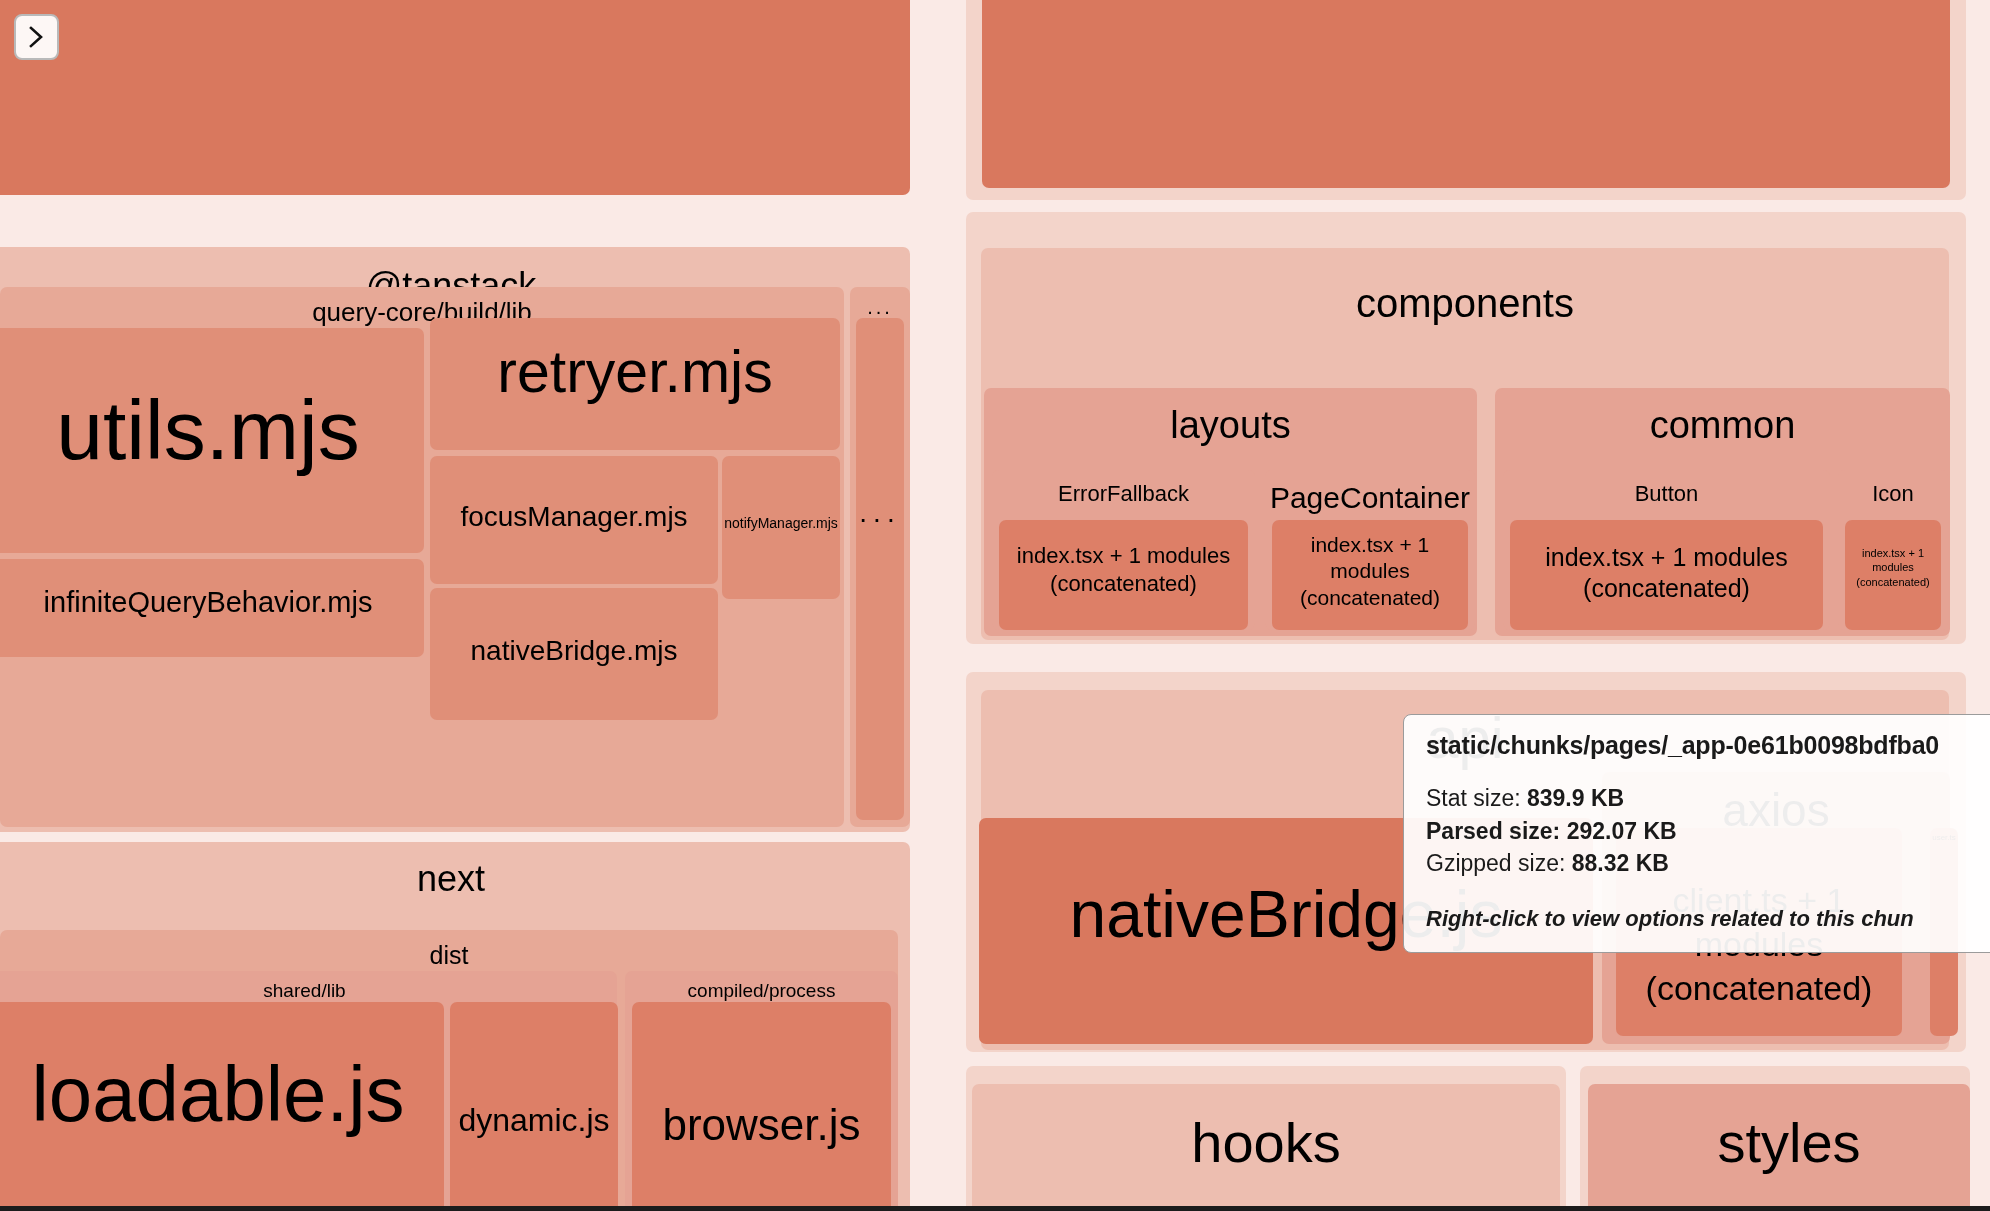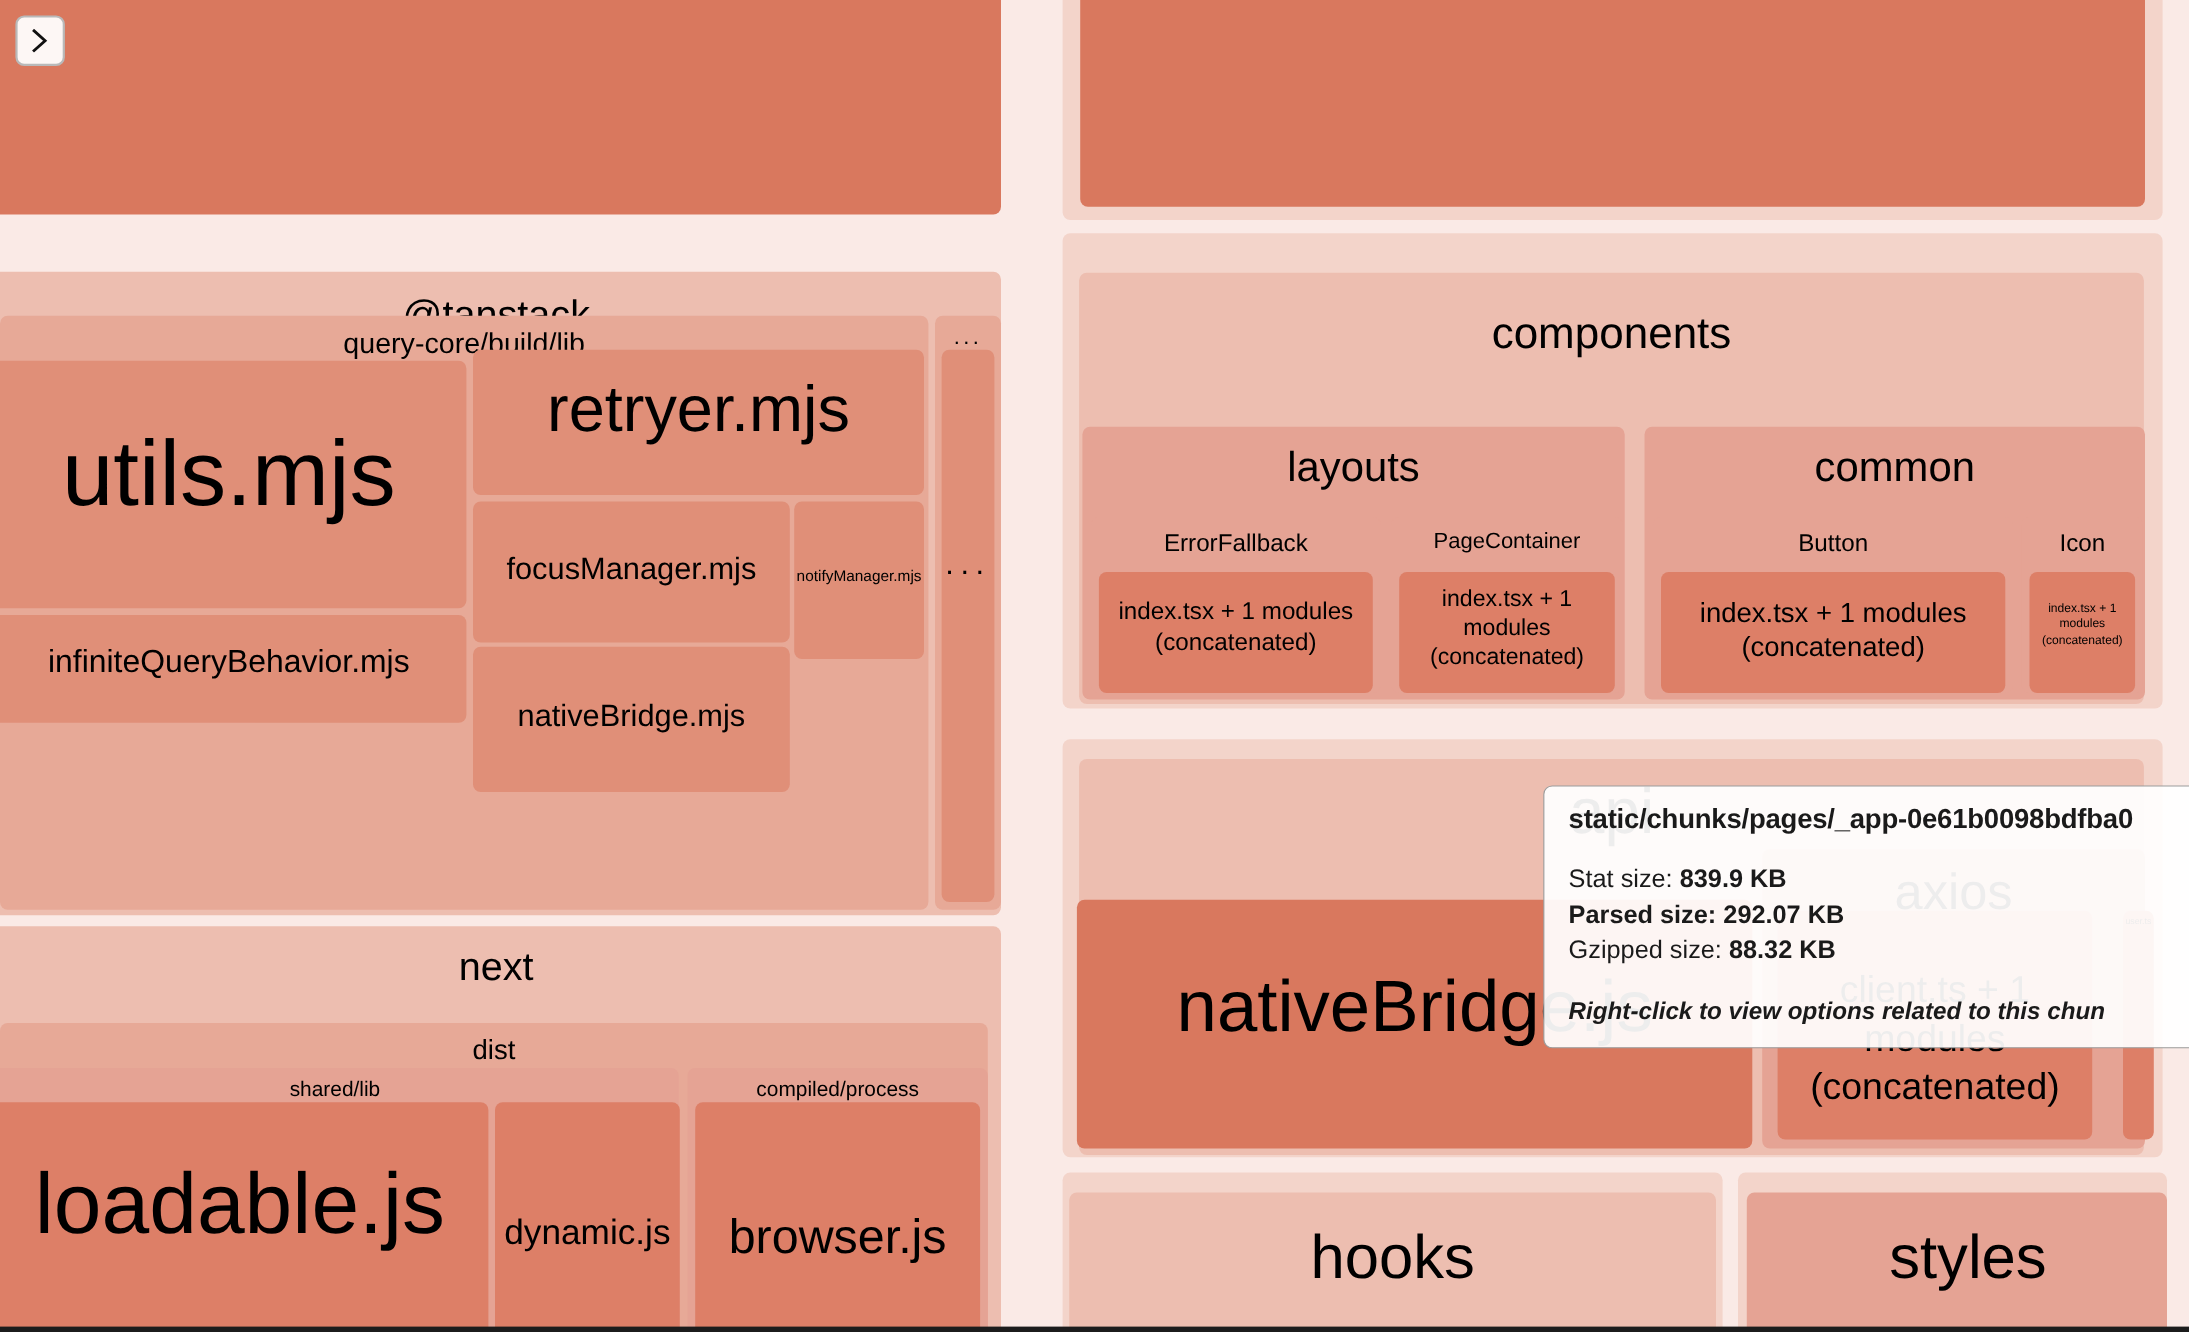--- a/index.html
+++ b/index.html
@@ -147,21 +147,21 @@
   <div class="node d2b" style="left:984px;top:388px;width:493px;height:248px;">
     <div class="lbl" style="top:18px;font-size:38px;text-align:center;">layouts</div>
   </div>
   <div class="node d2b" style="left:992px;top:470px;width:263px;height:160px;">
     <div class="lbl" style="top:12px;font-size:22px;">ErrorFallback</div>
   </div>
   <div class="node d3b" style="left:999px;top:520px;width:249px;height:110px;">
     <div class="lbl wrap" style="top:22px;font-size:22px;padding:0 8px;line-height:1.25;">index.tsx + 1 modules (concatenated)</div>
   </div>
   <div class="node d2b" style="left:1265px;top:470px;width:210px;height:160px;">
-    <div class="lbl" style="top:12px;font-size:20px;">PageContainer</div>
+    <div class="lbl" style="top:12px;font-size:30px;">PageContainer</div>
   </div>
   <div class="node d3b" style="left:1272px;top:520px;width:196px;height:110px;">
     <div class="lbl wrap" style="top:12px;font-size:21px;padding:0 6px;line-height:1.25;">index.tsx + 1 modules (concatenated)</div>
   </div>
 
   <div class="node d2b" style="left:1495px;top:388px;width:455px;height:248px;">
     <div class="lbl" style="top:18px;font-size:38px;">common</div>
   </div>
   <div class="node d2b" style="left:1503px;top:470px;width:327px;height:160px;">
     <div class="lbl" style="top:12px;font-size:22px;">Button</div>

